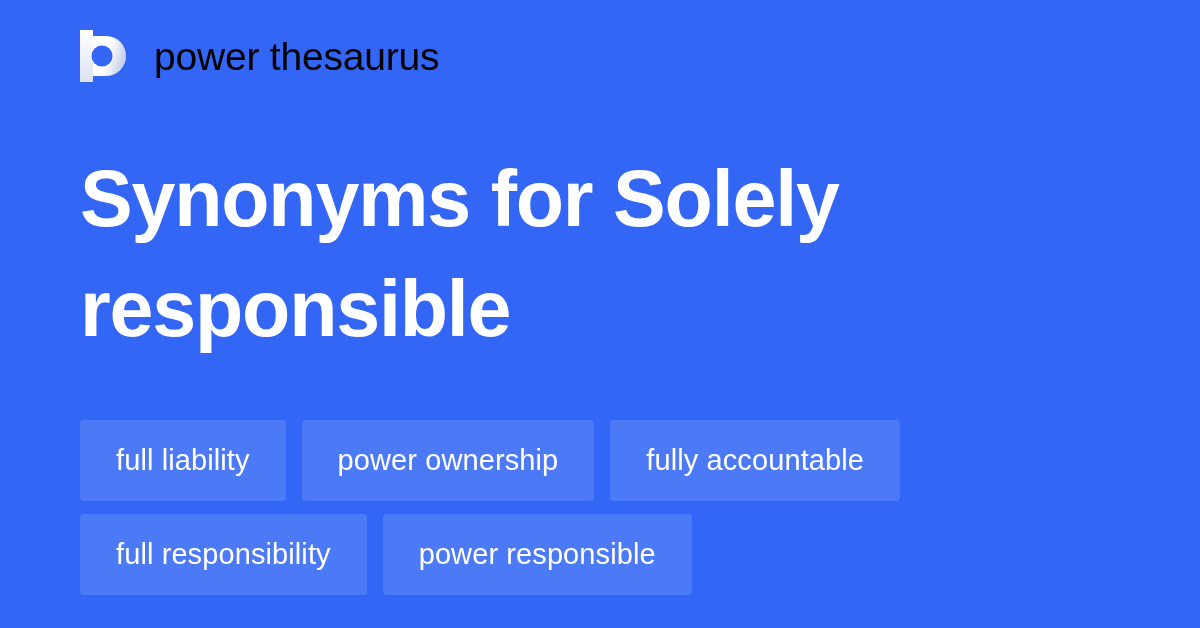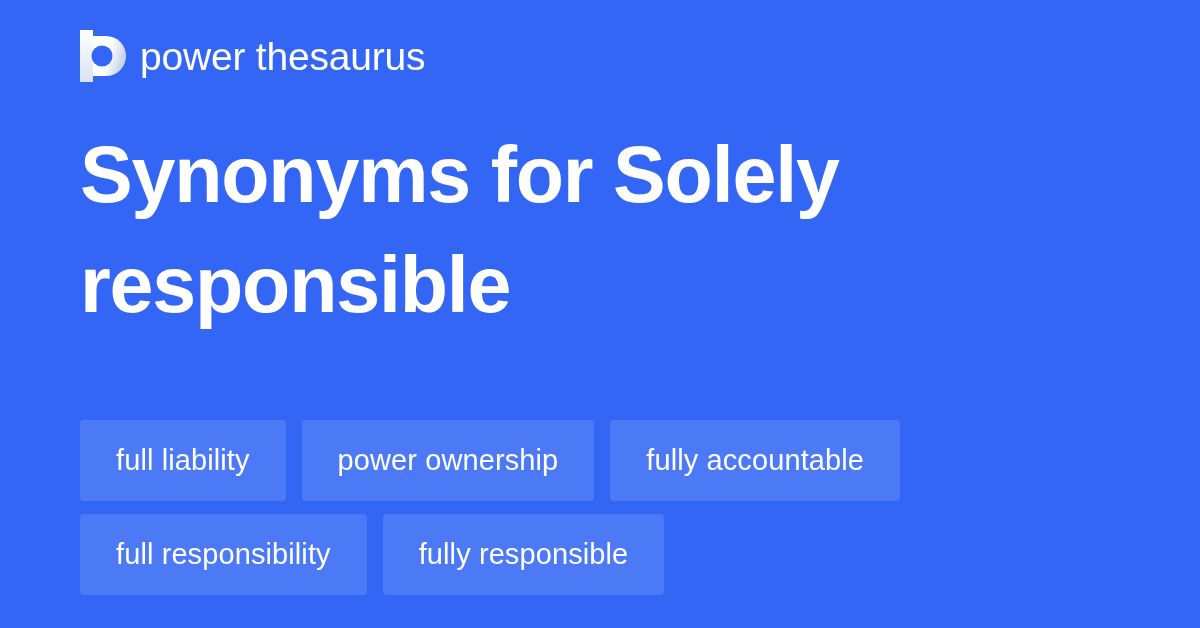--- a/index.html
+++ b/index.html
@@ -30,34 +30,34 @@
     align-items: center;
     height: 56px;
   }
   .brand-mark {
     width: 46px;
     height: 52px;
     display: block;
     flex: 0 0 auto;
   }
   .brand-name {
-    margin-left: 14px;
-    color: #ffffff;
+    margin-left: 28px;
+    color: #000000;
     font-size: 39px;
     font-weight: 500;
     letter-spacing: -0.2px;
     line-height: 1;
     white-space: nowrap;
   }
 
   
   .headline {
     position: absolute;
     left: 80px;
-    top: 120px;
+    top: 144px;
     width: 1040px;
     color: #ffffff;
     font-size: 79px;
     font-weight: 700;
     line-height: 110px;
     letter-spacing: -1.2px;
     margin: 0;
   }
 
   
@@ -115,16 +115,16 @@
     <span class="brand-name">power thesaurus</span>
   </div>
 
   <h1 class="headline">Synonyms for Solely responsible</h1>
 
   <div class="chips">
     <span class="chip">full liability</span>
     <span class="chip">power ownership</span>
     <span class="chip">fully accountable</span>
     <span class="chip">full responsibility</span>
-    <span class="chip">fully responsible</span>
+    <span class="chip">power responsible</span>
   </div>
 
 </div>
 
 </body></html>

